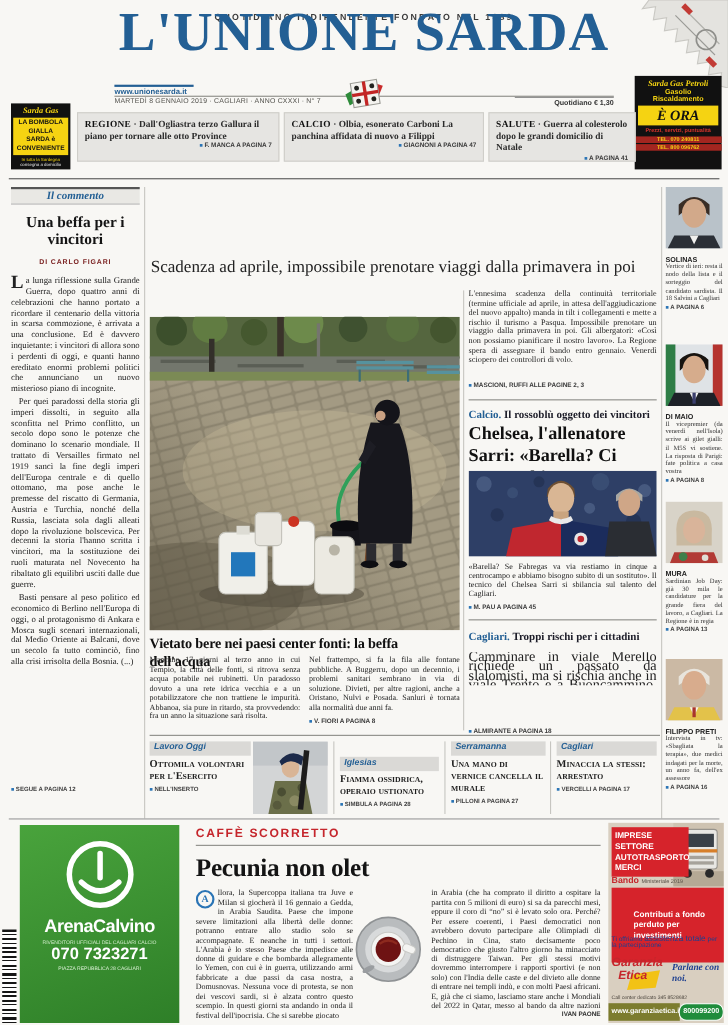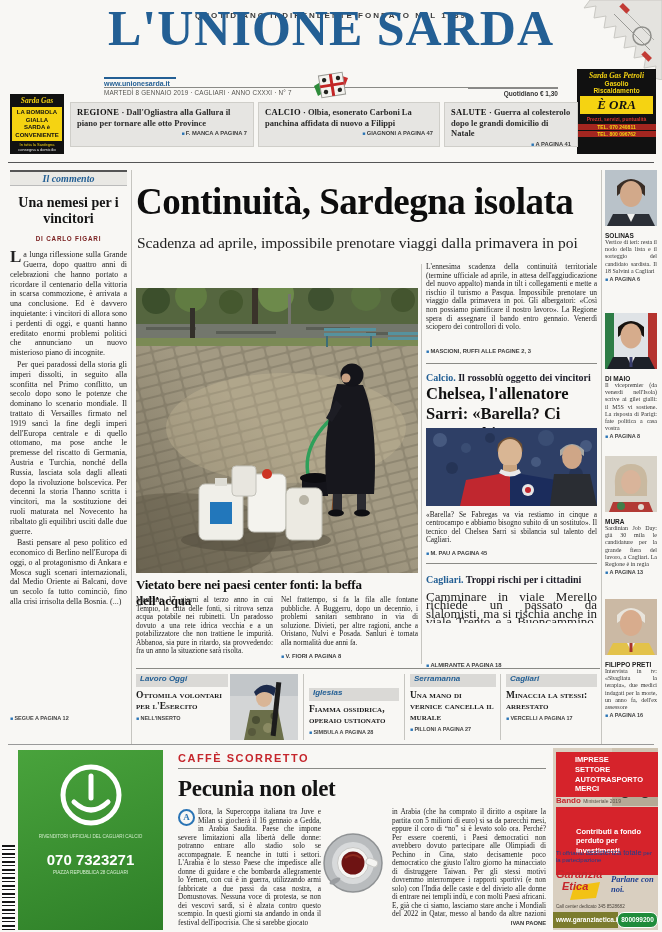--- a/index.html
+++ b/index.html
@@ -88,53 +88,52 @@
     <div style="font:bold 6.5px 'Liberation Sans',sans-serif;color:#f5d312">Gasolio</div>
     <div style="font:bold 6.5px 'Liberation Sans',sans-serif;color:#f5d312">Riscaldamento</div>
     <div style="background:#f5d312;margin:2px 3px;padding:1px 0;color:#111;font:bold italic 13px 'Liberation Serif',serif">È ORA</div>
     <div style="font:bold 5px 'Liberation Sans',sans-serif;color:#d6342c">Prezzi, servizi, puntualità</div>
     <div style="background:#a32620;margin-top:2px;font:bold 5px 'Liberation Sans',sans-serif;color:#f5d312">TEL. 070 240811</div>
     <div style="background:#a32620;margin-top:1px;font:bold 5px 'Liberation Sans',sans-serif;color:#f5d312">TEL. 800 096762</div>
   </div>
 
   <div class="abs teaser" style="left:70px;top:102px;width:170px;height:37px">
     <span class="sec">REGIONE</span>
-    <span>· Dall'Ogliastra alla Gallura il piano per tornare alle otto Province</span>
+    <span>· Dall'Ogliastra terzo Gallura il piano per tornare alle otto Province</span>
     <div class="byl" style="text-align:right;margin-top:2px">F. MANCA A PAGINA 7</div>
   </div>
   <div class="abs teaser" style="left:258px;top:102px;width:168px;height:37px">
     <span class="sec">CALCIO</span>
     <span>· Olbia, esonerato Carboni La panchina affidata di nuovo a Filippi</span>
     <div class="byl" style="text-align:right;margin-top:2px">GIAGNONI A PAGINA 47</div>
   </div>
   <div class="abs teaser" style="left:444px;top:102px;width:120px;height:37px">
     <span class="sec">SALUTE</span>
     <span>· Guerra al colesterolo dopo le grandi domicilio di Natale</span>
     <div class="byl" style="text-align:right;margin-top:2px">A PAGINA 41</div>
   </div>
 
   <div class="abs rule-dark" style="left:8px;top:162px;width:646px"></div>
 
   <div class="abs" style="left:10px;top:170px;width:117px">
     <div style="background:#e9e8e4;border-top:2px solid #555;border-bottom:1px solid #bbb;text-align:center;font:bold italic 10px 'Liberation Serif',serif;color:#235f94;padding:1px 0">Il commento</div>
-    <div class="smallcaps" style="text-align:center;font:bold 14px 'Liberation Serif',serif;line-height:1.15;margin-top:9px;color:#141414">Una nemesi per i vincitori</div>
+    <div class="smallcaps" style="text-align:center;font:bold 14px 'Liberation Serif',serif;line-height:1.15;margin-top:9px;color:#141414">Una beffa per i vincitori</div>
     <div style="text-align:center;font:bold 6.3px 'Liberation Sans',sans-serif;letter-spacing:.8px;color:#7a2020;margin-top:8px">DI CARLO FIGARI</div>
     <div class="jus" style="margin-top:8px;height:462px;font-size:8px;line-height:9.8px;color:#222">
       <span class="dropcap">L</span><span>a lunga riflessione sulla Grande Guerra, dopo quattro anni di celebrazioni che hanno portato a ricordare il centenario della vittoria in scarsa commozione, è arrivata a una conclusione. Ed è davvero inquietante: i vincitori di allora sono i perdenti di oggi, e quanti hanno ereditato enormi problemi politici che annunciano un nuovo misterioso piano di incognite.</span>
       <div style="text-indent:7px;margin-top:2px">Per quei paradossi della storia gli imperi dissolti, in seguito alla sconfitta nel Primo conflitto, un secolo dopo sono le potenze che dominano lo scenario mondiale. Il trattato di Versailles firmato nel 1919 sancì la fine degli imperi dell'Europa centrale e di quello ottomano, ma pose anche le premesse del riscatto di Germania, Austria e Turchia, nonché della Russia, lasciata sola dagli alleati dopo la rivoluzione bolscevica. Per decenni la storia l'hanno scritta i vincitori, ma la sostituzione dei ruoli maturata nel Novecento ha ribaltato gli equilibri usciti dalle due guerre.</div>
       <div style="text-indent:7px;margin-top:2px">Basti pensare al peso politico ed economico di Berlino nell'Europa di oggi, o al protagonismo di Ankara e Mosca sugli scenari internazionali, dal Medio Oriente ai Balcani, dove un secolo fa tutto cominciò, fino alla crisi irrisolta della Bosnia. (...)</div>
     </div>
     <div class="pageref" style="margin-top:3px">SEGUE A PAGINA 12</div>
   </div>
 
   <div class="abs vline" style="left:131px;top:170px;height:574px"></div>
   <div class="abs vline" style="left:421px;top:264px;height:400px"></div>
   <div class="abs vline" style="left:601px;top:170px;height:574px"></div>
 
-  <div class="abs" style="left:136px;top:182px;width:465px;font:bold 37px 'Liberation Serif',serif;letter-spacing:-.5px;color:#0d0d0d;line-height:1.1">Continuità, Sardegna isolata</div>
   <div class="abs" style="left:137px;top:234px;width:463px;font:15.5px 'Liberation Serif',serif;color:#222">Scadenza ad aprile, impossibile prenotare viaggi dalla primavera in poi</div>
 
   <div class="abs jus" style="left:426px;top:263px;width:171px;height:80px;font-size:7.5px;line-height:8.6px;color:#222">L'ennesima scadenza della continuità territoriale (termine ufficiale ad aprile, in attesa dell'aggiudicazione del nuovo appalto) manda in tilt i collegamenti e mette a rischio il turismo a Pasqua. Impossibile prenotare un viaggio dalla primavera in poi. Gli albergatori: «Così non possiamo pianificare il nostro lavoro». La Regione spera di assegnare il bando entro gennaio. Venerdì sciopero dei controllori di volo.</div>
   <div class="abs byl" style="left:426px;top:348px">MASCIONI, RUFFI ALLE PAGINE 2, 3</div>
   <div class="abs rule" style="left:426px;top:363px;width:171px"></div>
 
   <div class="abs" style="left:426px;top:372px;width:171px;font:bold 10px 'Liberation Serif',serif;color:#1c1c28">
     <span class="kick-label">Calcio.</span><span> Il rossoblù oggetto dei vincitori</span>
   </div>
   <div class="abs" style="left:426px;top:384px;width:171px;font:bold 16.5px 'Liberation Serif',serif;line-height:1.2;color:#101010">Chelsea, l'allenatore Sarri: «Barella? Ci serve subito»</div>
@@ -338,22 +337,23 @@
   <div class="abs" style="left:8px;top:744px;width:646px;border-top:1px solid #999"></div>
 
   <div class="abs" style="left:2px;top:845px;width:13px;height:85px;background:repeating-linear-gradient(to bottom,#161616 0 2px,#fff 2px 4px,#161616 4px 5px,#fff 5px 8px)"></div>
 
   <div class="abs" style="left:18px;top:750px;width:145px;height:180px;background:linear-gradient(160deg,#49a33c,#2e7f28);text-align:center">
     <svg style="margin-top:12px" width="66" height="66">
       <circle cx="33" cy="33" r="28" fill="none" stroke="#ffffff" stroke-width="5"></circle>
       <line x1="33" y1="14" x2="33" y2="36" stroke="#ffffff" stroke-width="5" stroke-linecap="round"></line>
       <path d="M16,40 Q33,56 50,40" fill="none" stroke="#ffffff" stroke-width="5" stroke-linecap="round"></path>
     </svg>
+    <div style="font:bold 16.5px 'Liberation Sans',sans-serif;color:#fff;letter-spacing:-.5px">ArenaCalvino</div>
     <div style="font:4.6px 'Liberation Sans',sans-serif;color:#cdeac7;margin-top:2px">RIVENDITORI UFFICIALI DEL CAGLIARI CALCIO</div>
-    <div style="font:bold 15px 'Liberation Sans',sans-serif;color:#fff;margin-top:12px">070 7323271</div>
+    <div style="font:bold 15px 'Liberation Sans',sans-serif;color:#fff;margin-top:0">070 7323271</div>
     <div style="font:4.6px 'Liberation Sans',sans-serif;color:#d8efd3;margin-top:2px">PIAZZA REPUBBLICA 28 CAGLIARI</div>
   </div>
 
   <div class="abs" style="left:178px;top:752px;font:bold 11px 'Liberation Sans',sans-serif;letter-spacing:1.5px;color:#c5262c">CAFFÈ SCORRETTO</div>
   <div class="abs rule" style="left:178px;top:768px;width:368px"></div>
   <div class="abs" style="left:178px;top:776px;font:bold 23px 'Liberation Serif',serif;color:#141414;letter-spacing:-.3px">Pecunia non olet</div>
   <div class="abs jus" style="left:178px;top:808px;width:143px;height:118px;font-size:7.3px;line-height:8.5px;color:#222">
     <span class="dropcap-circ">A</span><span>llora, la Supercoppa italiana tra Juve e Milan si giocherà il 16 gennaio a Gedda, in Arabia Saudita. Paese che impone severe limitazioni alla libertà delle donne: potranno entrare allo stadio solo se accompagnate. E neanche in tutti i settori. L'Arabia è lo stesso Paese che impedisce alle donne di guidare e che bombarda allegramente lo Yemen, con cui è in guerra, utilizzando armi fabbricate a due passi da casa nostra, a Domusnovas. Nessuna voce di protesta, se non dei vescovi sardi, si è alzata contro questo scempio. In questi giorni sta andando in onda il festival dell'ipocrisia. Che si sarebbe giocato</span>
   </div>
   <svg class="abs" style="left:322px;top:832px" width="62" height="62">
@@ -373,21 +373,21 @@
       <rect width="46" height="58" fill="#cec3b1"></rect>
       <rect y="44" width="46" height="14" fill="#b5a995"></rect>
       <rect x="6" y="6" width="34" height="36" rx="3" fill="#e8e7e3" stroke="#97948d"></rect>
       <rect x="9" y="10" width="28" height="12" fill="#3a4148"></rect>
       <rect x="9" y="30" width="28" height="3" fill="#a6a29a"></rect>
         <rect x="9" y="35" width="28" height="3" fill="#a6a29a"></rect>
       <circle cx="13" cy="46" r="4" fill="#2a2a2a"></circle>
         <circle cx="33" cy="46" r="4" fill="#2a2a2a"></circle>
       <rect x="6" y="24" width="34" height="3" fill="#d77f2a"></rect>
     </svg>
-    <div class="abs" style="left:3px;top:4px;width:64px;background:#d6232b;color:#fff;font:bold 7.5px 'Liberation Sans',sans-serif;line-height:1.3;padding:3px 19px">
+    <div class="abs" style="left:3px;top:4px;width:64px;background:#d6232b;color:#fff;font:bold 7.5px 'Liberation Sans',sans-serif;line-height:1.3;padding:3px 3px">
       <div>IMPRESE SETTORE</div>
       <div>AUTOTRASPORTO</div>
       <div>MERCI</div>
     </div>
     <div class="abs" style="left:3px;top:48px;font:bold 8px 'Liberation Sans',sans-serif;color:#c5262c">
       <span>Bando</span>
       <span style="font:5px 'Liberation Sans',sans-serif;color:#5a5148">Ministeriale 2019</span>
     </div>
     <div class="abs" style="left:3px;top:59px;width:72px;background:#d6232b;color:#fff;font:bold 7.5px 'Liberation Sans',sans-serif;line-height:1.25;padding:20px">Contributi a fondo perduto per investimenti</div>
     <div class="abs" style="left:3px;top:100px;width:99px;font:6px 'Liberation Sans',sans-serif;color:#1d3f8f">

